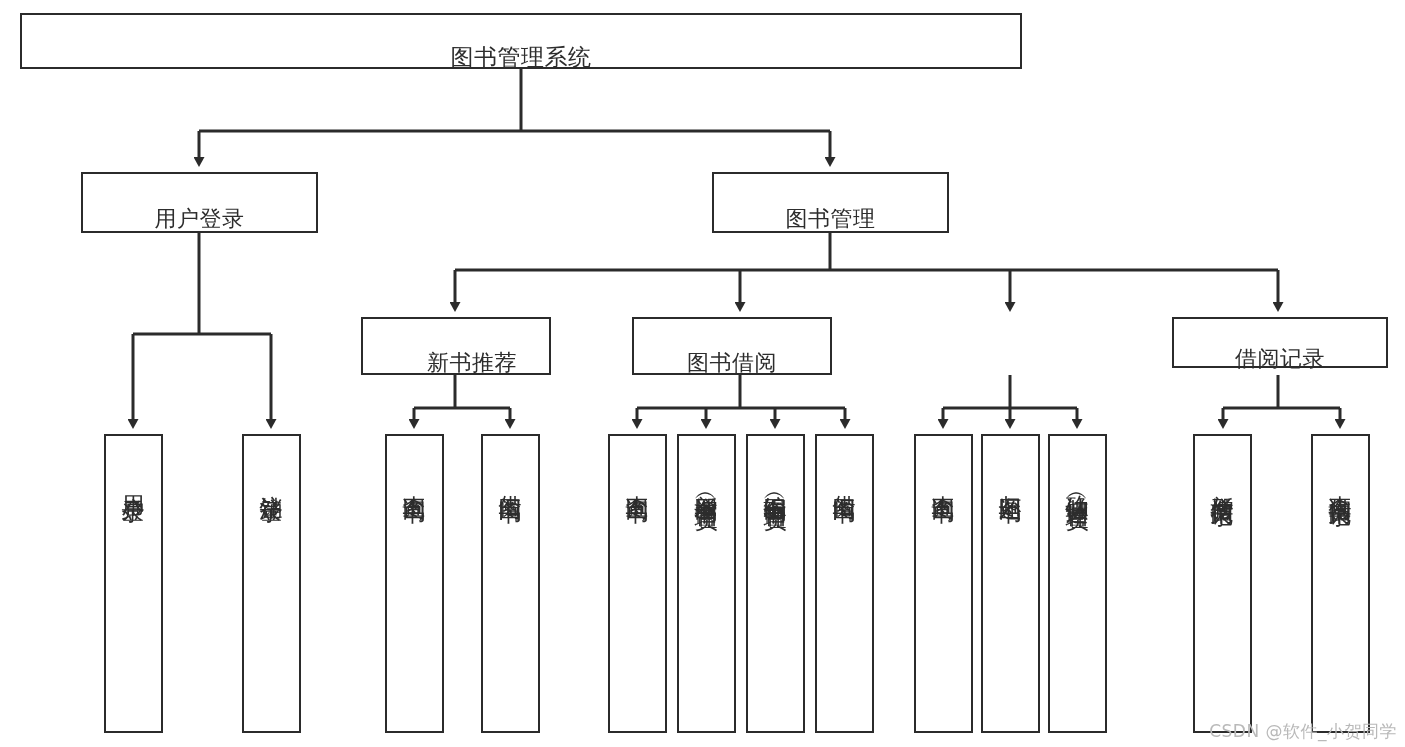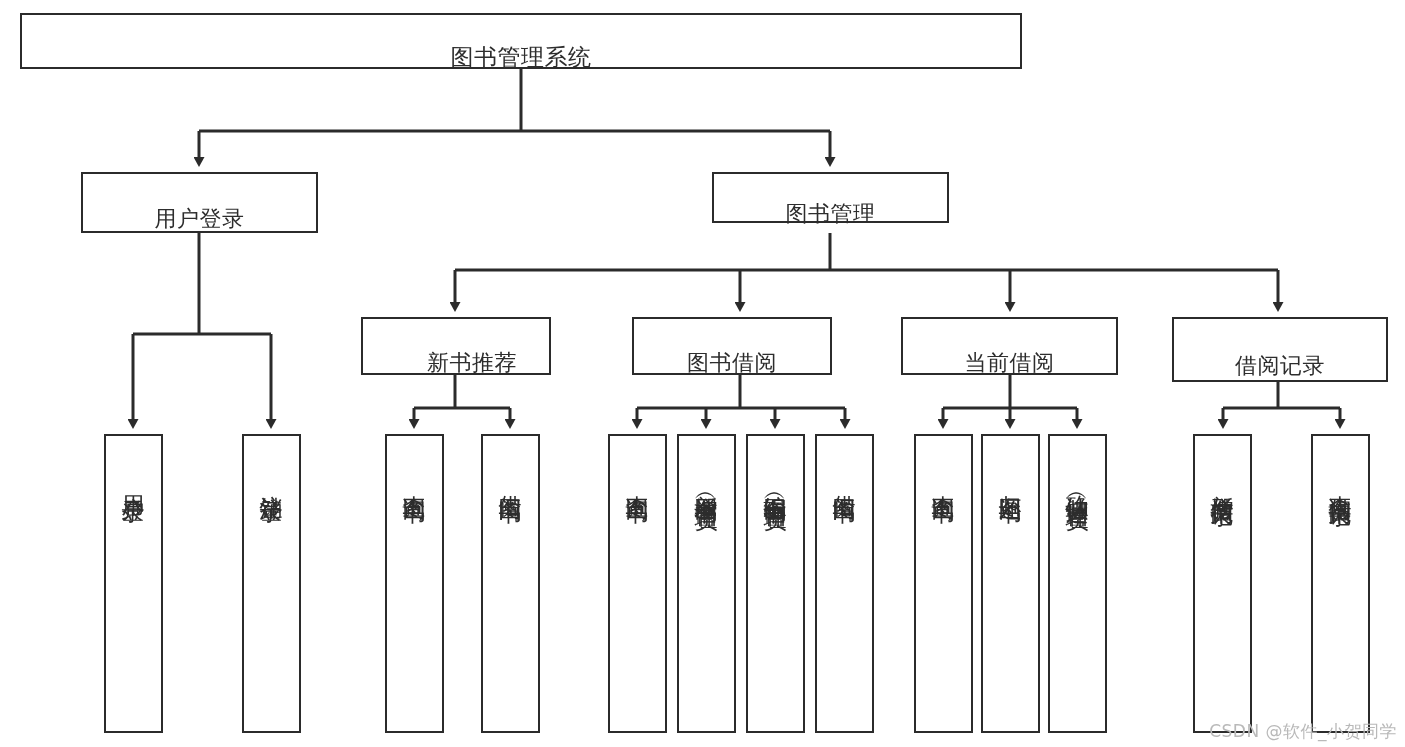--- a/index.html
+++ b/index.html
@@ -133,34 +133,31 @@
     </g>
   </svg>
 
   <div class="node h root" style="left:20px; top:13px; width:1002px; height:56px;">
     <span class="label">图书管理系统</span>
   </div>
 
   <div class="node h" style="left:81px; top:172px; width:237px; height:61px;">
     <span class="label">用户登录</span>
   </div>
-  <div class="node h" style="left:712px; top:172px; width:237px; height:51px;">
+  <div class="node h" style="left:712px; top:172px; width:237px; height:61px;">
     <span class="label">图书管理</span>
   </div>
 
   <div class="node h" style="left:361px; top:317px; width:190px; height:58px;padding-left:32px;">
     <span class="label">新书推荐</span>
   </div>
   <div class="node h" style="left:632px; top:317px; width:200px; height:58px;font-family:Liberation Serif, serif;">
     <span class="label">图书借阅</span>
   </div>
-  <div class="node h" style="left:901px; top:317px; width:217px; height:58px;">
-    <span class="label">当前借阅</span>
-  </div>
-  <div class="node h" style="left:1172px; top:317px; width:216px; height:65px;">
+  <div class="node h" style="left:1172px; top:317px; width:216px; height:51px;">
     <span class="label">借阅记录</span>
   </div>
 
   <div class="node v" style="left:104px; top:434px; width:59px; height:299px;">
     <span class="label">用户登录</span>
   </div>
   <div class="node v" style="left:242px; top:434px; width:59px; height:299px;">
     <span class="label">注销登录</span>
   </div>
 

